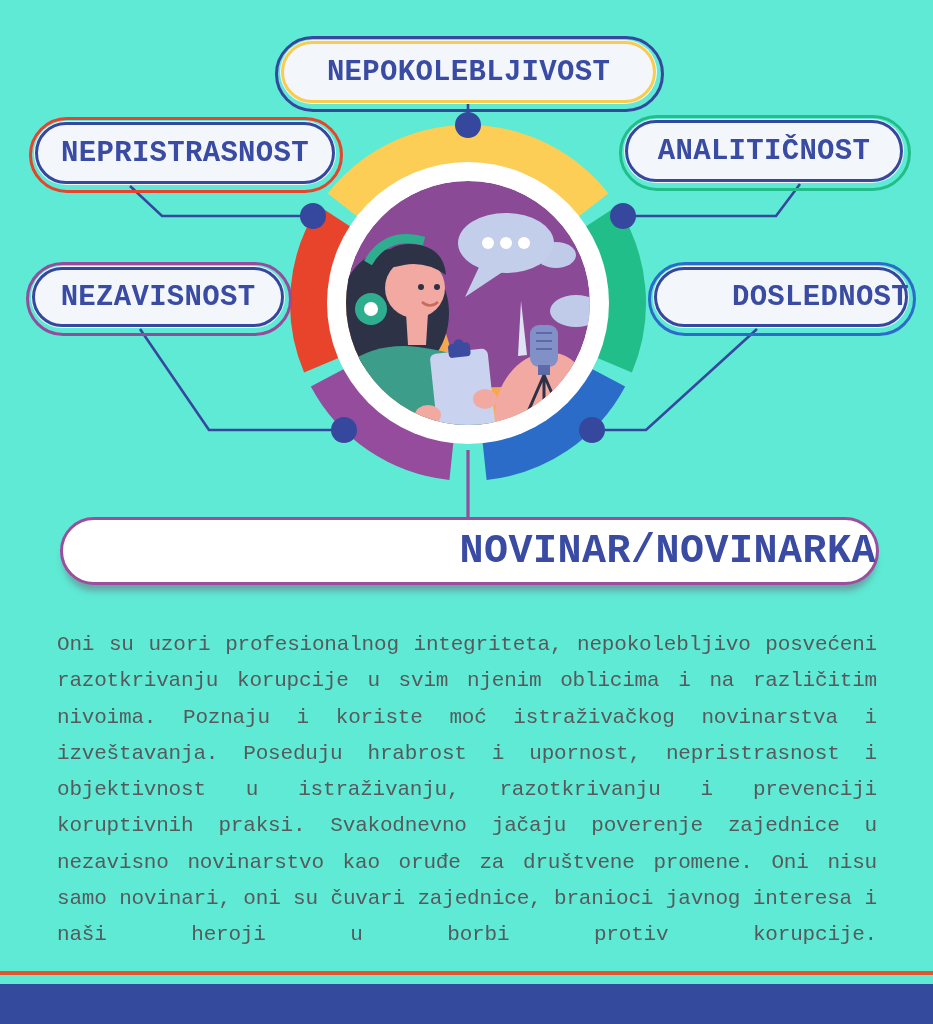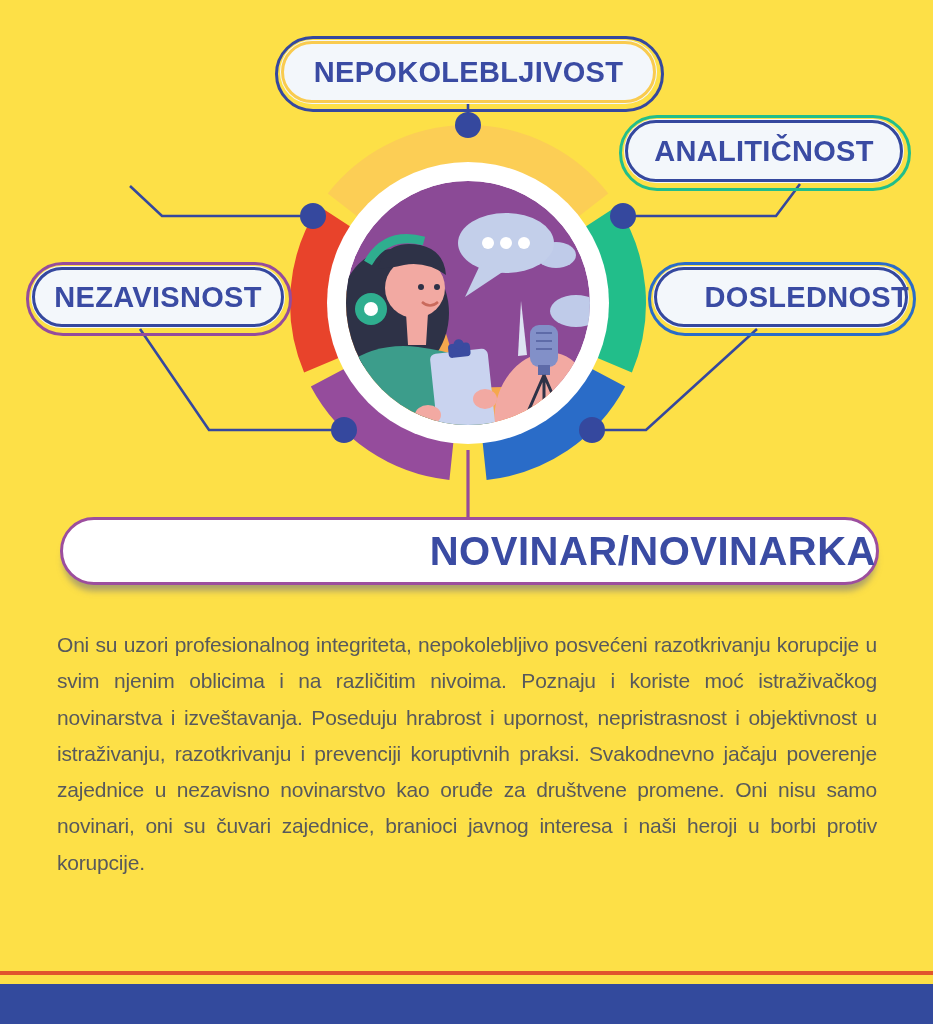--- a/index.html
+++ b/index.html
@@ -1,17 +1,17 @@
 <!DOCTYPE html>
 <html><head>
 <meta charset="utf-8">
 <style>
   html,body{margin:0;padding:0;}
   body{font-family:"Liberation Sans",sans-serif;}
-  .canvas{position:relative;width:933px;height:1024px;background:#fde047;overflow:hidden;}
+  .canvas{position:relative;width:933px;height:1024px;background:#5eead4;overflow:hidden;font-family:Liberation Mono, monospace;}
 
   
   .badge{position:absolute;border-radius:999px;background:#F3F7FB;
          display:flex;align-items:center;justify-content:center;z-index:4;}
   .badge::before{content:"";position:absolute;inset:-6px;border:3px solid var(--outer);
          border-radius:999px;transform:translate(1px,2px);}
   .badge::after{content:"";position:absolute;inset:1px;border:3px solid var(--inner);
          border-radius:999px;}
   .badge .label{position:relative;z-index:2;font-weight:700;color:#3A4BA3;
          font-size:29px;letter-spacing:.3px;white-space:nowrap;}
@@ -124,20 +124,23 @@
         <path d="M268 230 H284 M268 238 H284 M268 246 H284" stroke="#5E6BA8" stroke-width="2"></path>
         <rect x="270" y="262" width="12" height="10" fill="#5E6BA8"></rect>
         <path d="M276 272 L256 318 M276 272 L296 318 M276 272 L276 316" stroke="#2E3247" stroke-width="3" fill="none"></path>
       </g>
     </g>
   </svg>
 
   <div class="badge badge--nepokolebljivost">
     <span class="label">NEPOKOLEBLJIVOST</span>
   </div>
+  <div class="badge badge--nepristrasnost">
+    <span class="label">NEPRISTRASNOST</span>
+  </div>
   <div class="badge badge--analiticnost">
     <span class="label">ANALITIČNOST</span>
   </div>
   <div class="badge badge--nezavisnost">
     <span class="label">NEZAVISNOST</span>
   </div>
   <div class="badge badge--doslednost">
     <span class="label">DOSLEDNOST</span>
   </div>
 

